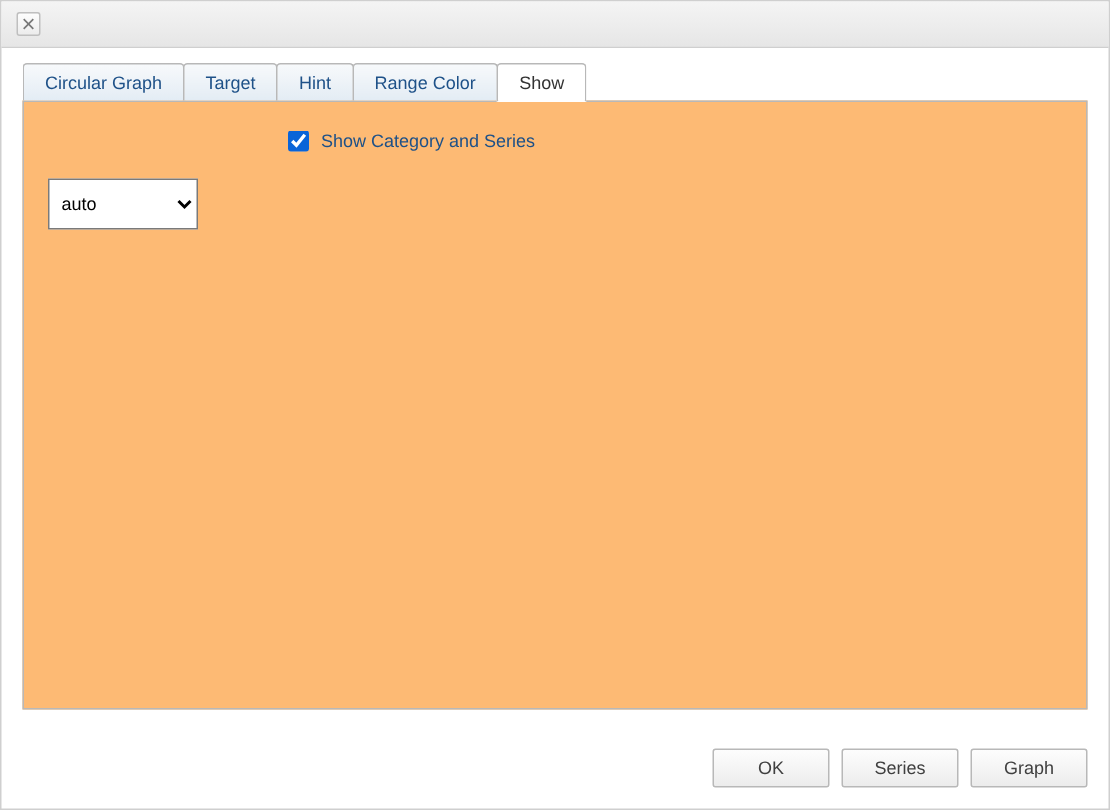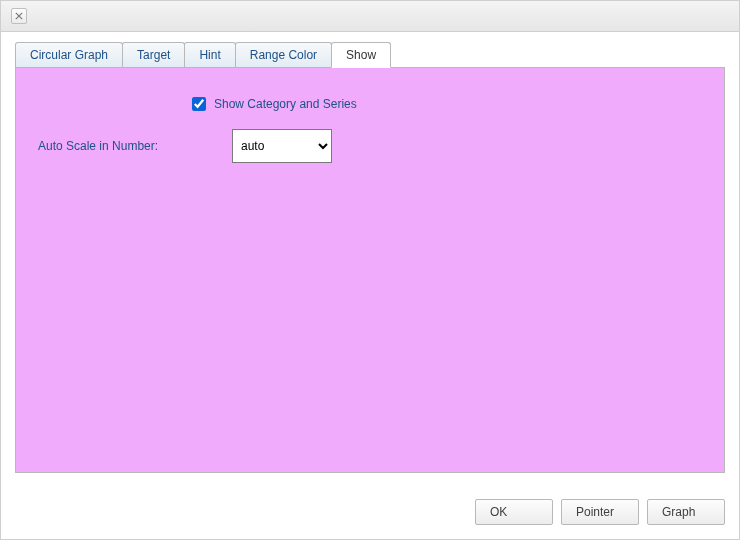--- a/index.html
+++ b/index.html
@@ -78,24 +78,24 @@
     .tab.active {
       background: #ffffff;
       border-bottom: 1px solid #ffffff;
       margin-bottom: -1px;
       z-index: 3;
       color: #333;
     }
     .tab-panel {
       flex: 1;
       border: 1px solid #b8b8b8;
-      background: #f0abfc;
+      background: #fdba74;
       position: relative;
       z-index: 1;
-      padding: 29px 16px;
+      padding: 19px 16px;
     }
     .checkbox-row {
       display: flex;
       align-items: center;
       margin-left: 160px;
       margin-bottom: 18px;
     }
     .checkbox-row input[type="checkbox"] {
       width: 14px;
       height: 14px;
@@ -136,20 +136,21 @@
     }
     .btn {
       min-width: 78px;
       padding: 5px 14px;
       border: 1px solid #b8b8b8;
       background: linear-gradient(to bottom, #fdfdfd, #ececec);
       color: #404040;
       font-size: 12px;
       cursor: pointer;
       border-radius: 2px;
+      text-align: center;
     }
   </style>
 </head>
 <body>
 
 <div class="dialog">
   <div class="title-bar">
     <div class="close-btn">
       <svg viewBox="0 0 10 10">
         <line x1="1" y1="1" x2="9" y2="9" stroke="#777" stroke-width="1.4"></line>
@@ -176,32 +177,31 @@
         <span>Show</span>
       </div>
     </div>
 
     <div class="tab-panel">
       <div class="checkbox-row">
         <input type="checkbox" checked="" style="">
         <span class="checkbox-label">Show Category and Series</span>
       </div>
       <div class="field-row">
-        <span class="field-label">Auto Scale in Number:</span>
         <select>
           <option>auto</option>
         </select>
       </div>
     </div>
   </div>
 
   <div class="button-row">
     <div class="btn">
       <span>OK</span>
     </div>
     <div class="btn">
-      <span>Pointer</span>
+      <span>Series</span>
     </div>
     <div class="btn">
       <span>Graph</span>
     </div>
   </div>
 </div>
 
 </body></html>

